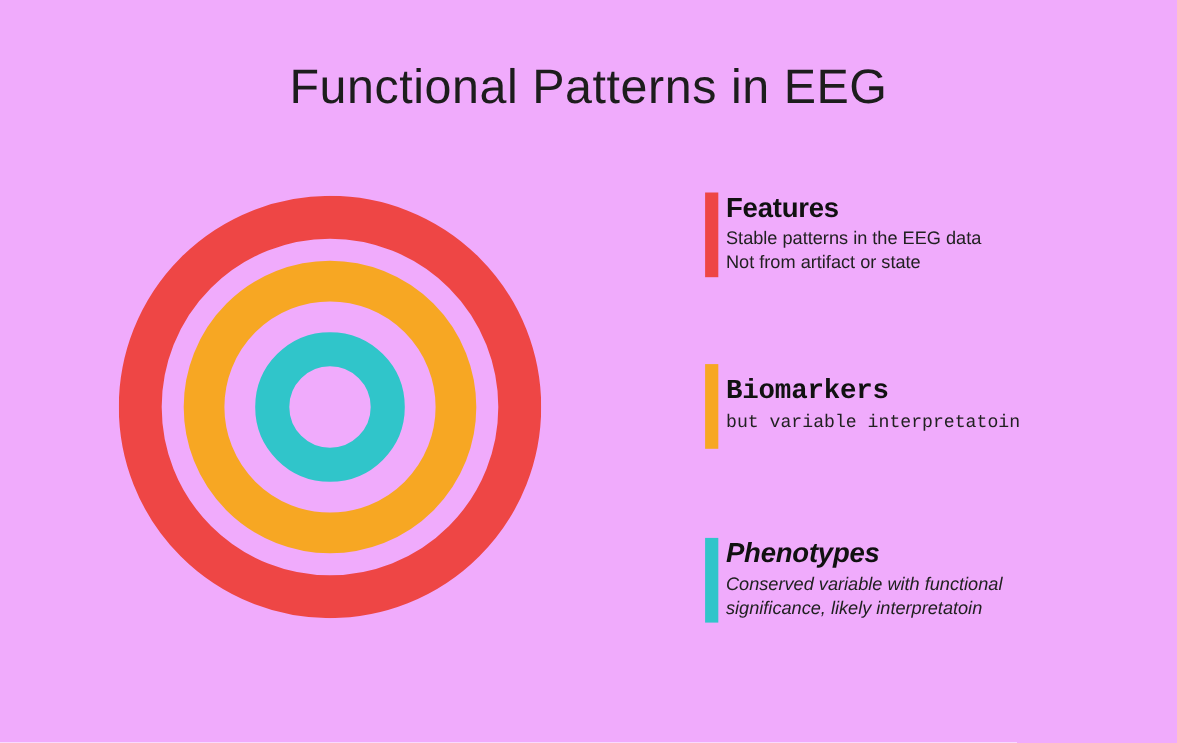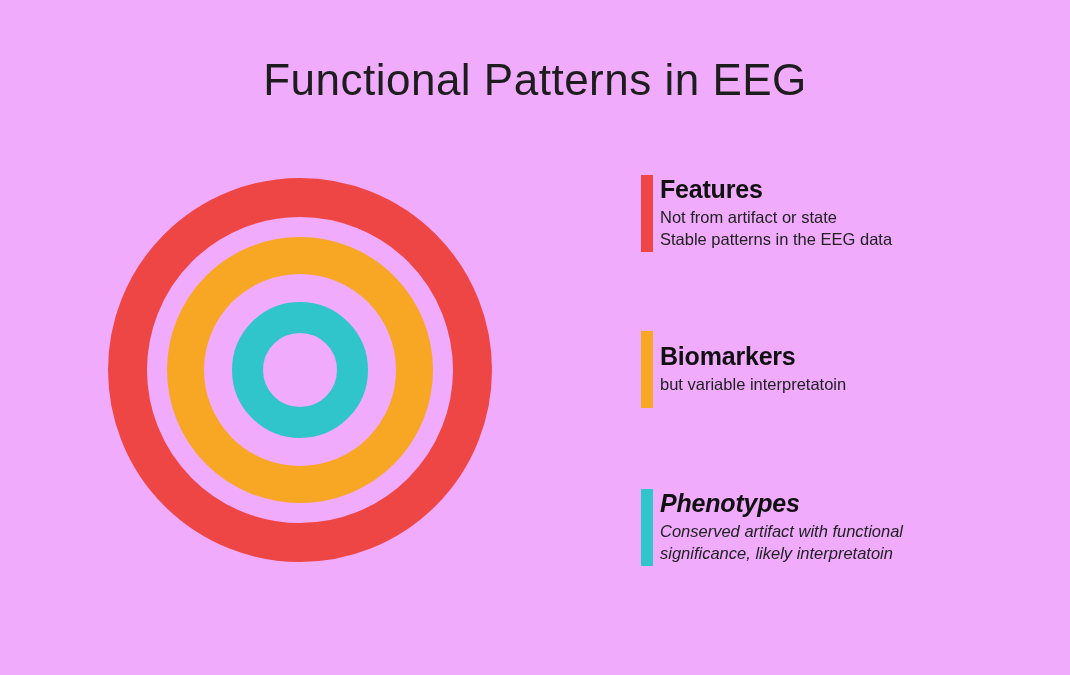--- a/index.html
+++ b/index.html
@@ -39,21 +39,21 @@
     top: 0;
     width: 330px;
   }
   .section {
     position: absolute;
     left: 0;
     display: flex;
     align-items: center;
   }
   .section-features   { top: 175px; }
-  .section-biomarkers { top: 331px; }
+  .section-biomarkers { top: 331px; font-family: Liberation Mono, monospace; }
   .section-phenotypes { top: 489px; font-style: italic; }
   .accent-bar {
     width: 12px;
     height: 77px;
     flex: 0 0 12px;
     margin-right: 7px;
   }
   .section-heading {
     font-size: 25px;
     font-weight: 700;
@@ -83,36 +83,36 @@
     <circle cx="192" cy="192" r="114.5" fill="none" stroke-width="37" stroke="#F7A723"></circle>
     <circle cx="192" cy="192" r="52.5" fill="none" stroke-width="31" stroke="#30C5CA"></circle>
   </svg>
 
   <div class="sections">
 
     <div class="section section-features">
       <div class="accent-bar" style="background: rgb(238, 70, 69);"></div>
       <div>
         <div class="section-heading">Features</div>
+        <div class="section-line">Stable patterns in the EEG data</div>
         <div class="section-line">Not from artifact or state</div>
-        <div class="section-line">Stable patterns in the EEG data</div>
       </div>
     </div>
 
     <div class="section section-biomarkers">
       <div class="accent-bar" style="background: rgb(247, 167, 35);"></div>
       <div>
         <div class="section-heading">Biomarkers</div>
         <div class="section-line">but variable interpretatoin</div>
       </div>
     </div>
 
     <div class="section section-phenotypes">
       <div class="accent-bar" style="background: rgb(48, 197, 202);"></div>
       <div>
         <div class="section-heading">Phenotypes</div>
-        <div class="section-line">Conserved artifact with functional</div>
+        <div class="section-line">Conserved variable with functional</div>
         <div class="section-line">significance, likely interpretatoin</div>
       </div>
     </div>
 
   </div>
 </div>
 
 </body></html>

